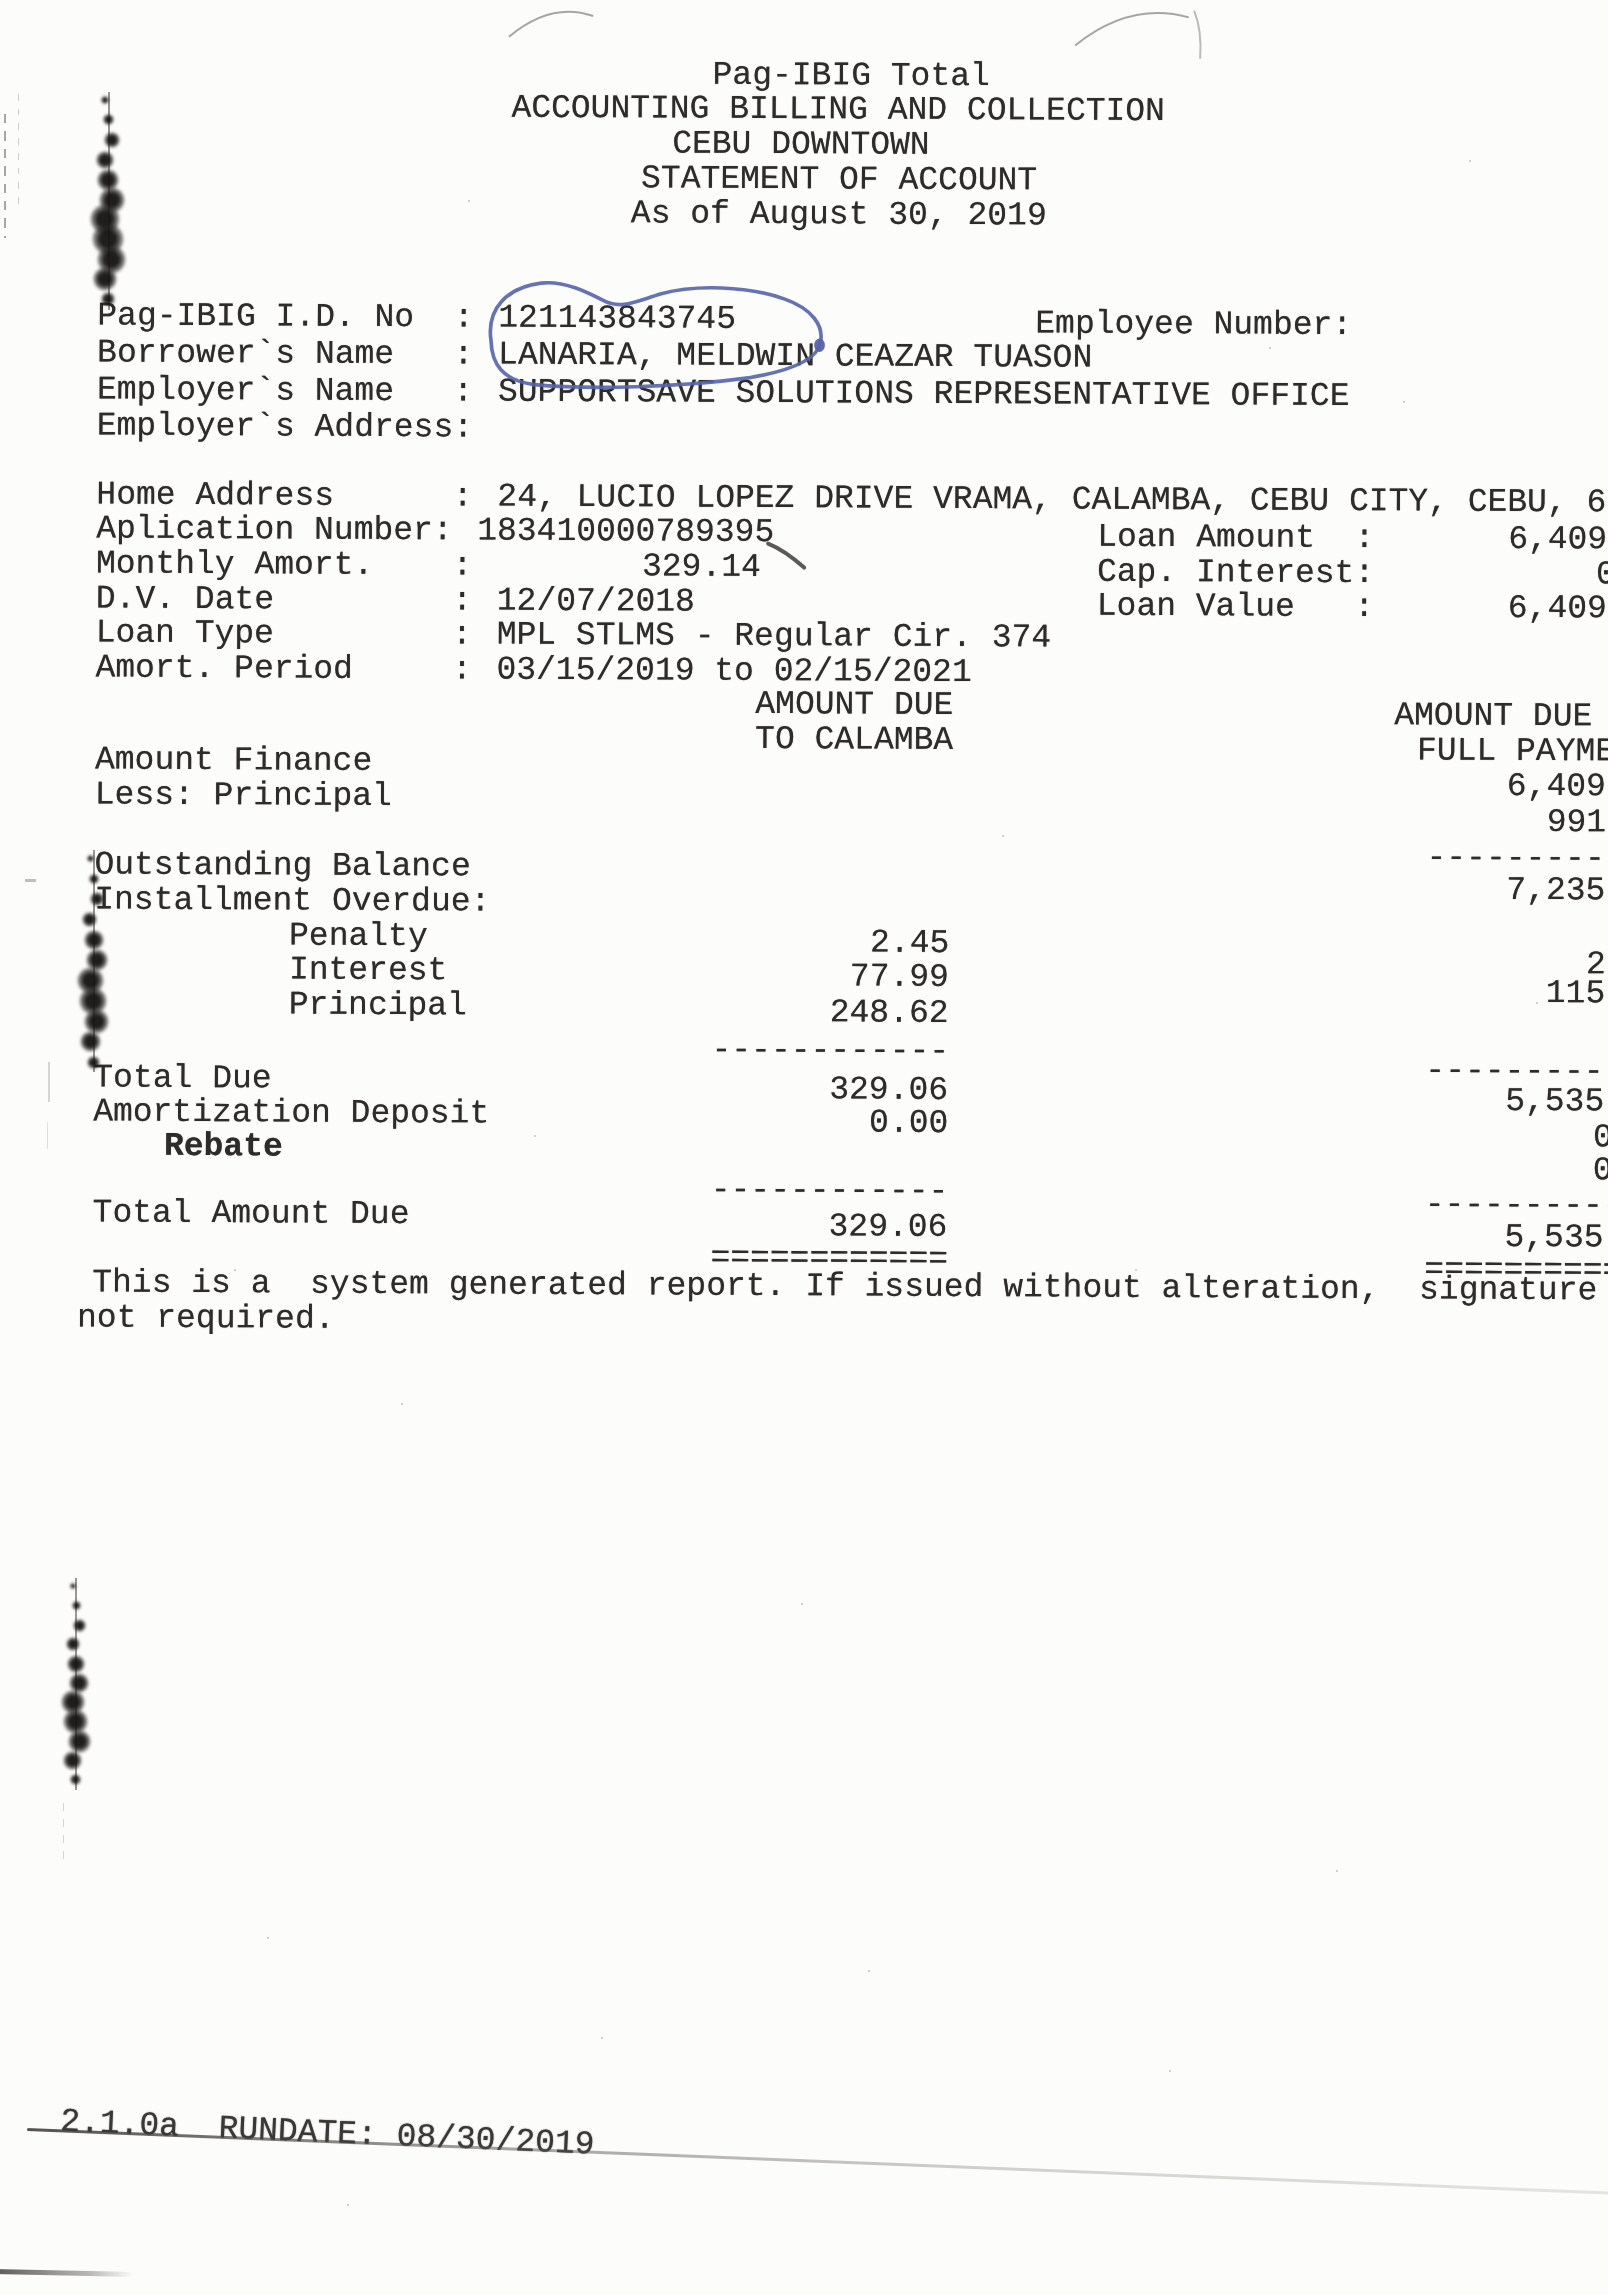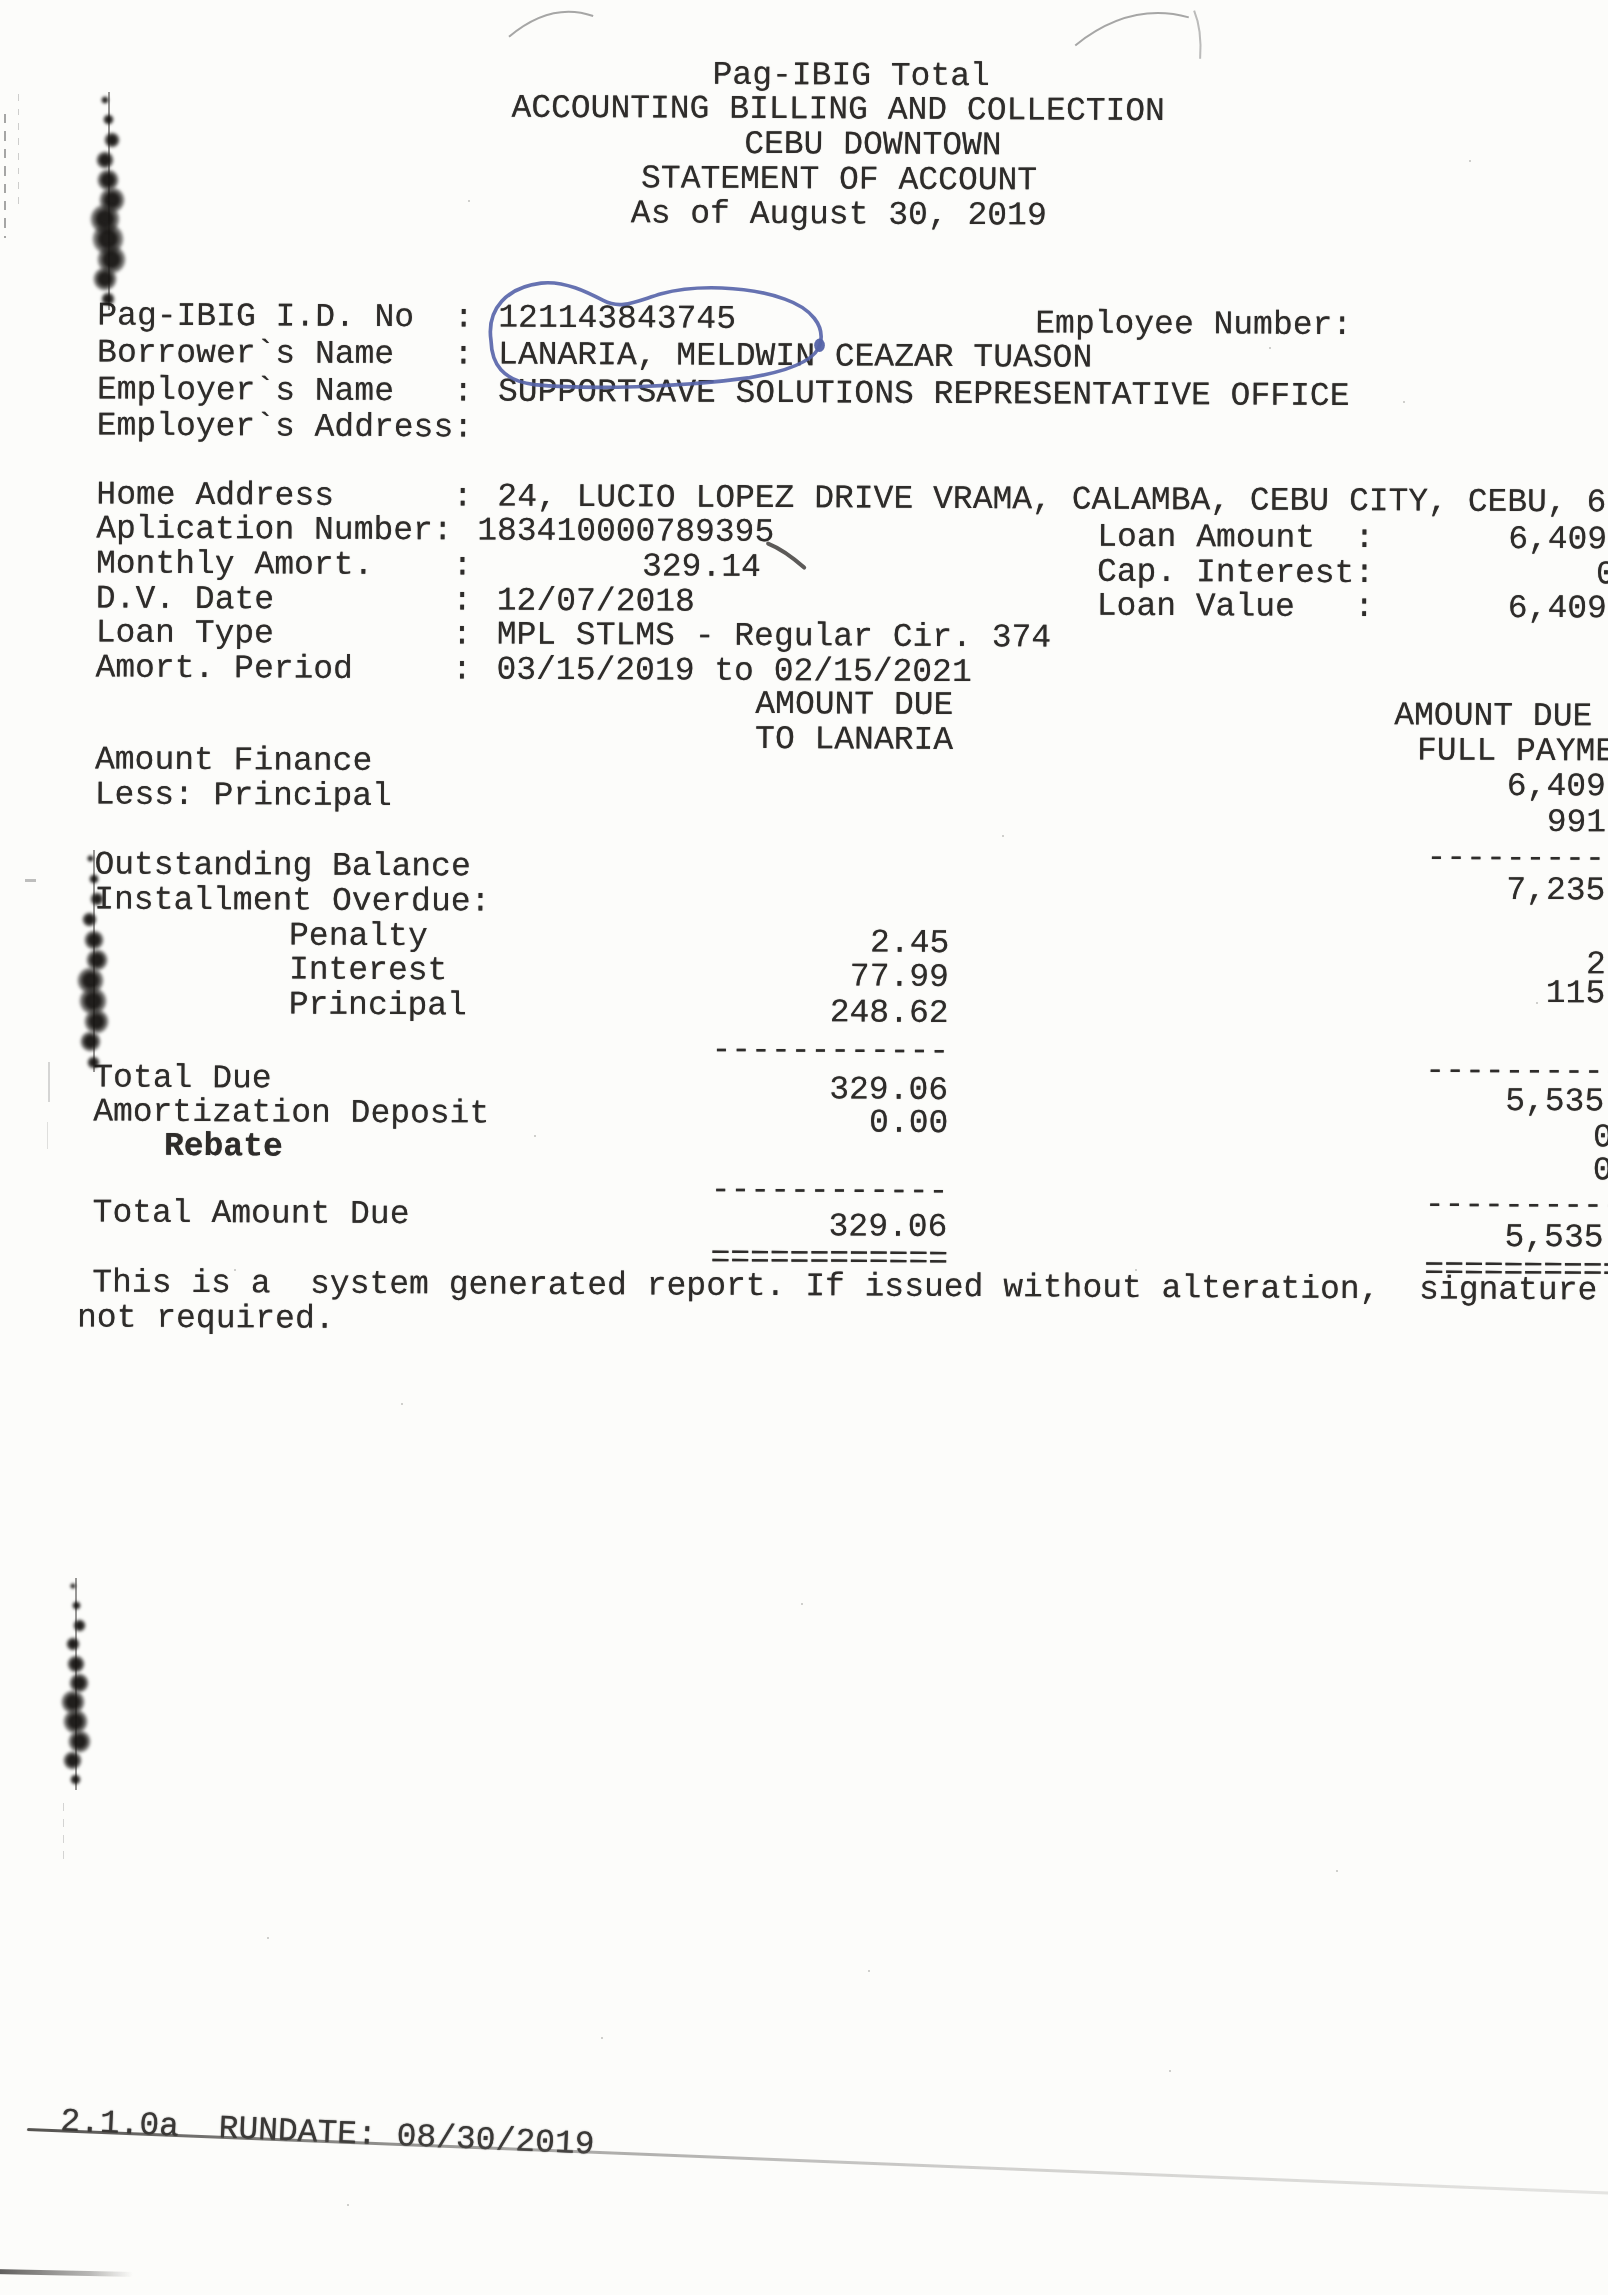--- a/index.html
+++ b/index.html
@@ -56,21 +56,21 @@
   .speck{position:absolute;width:2px;height:2px;border-radius:50%;background:#8f8f8d;opacity:.55;}
 </style>
 </head>
 <body>
 
 <div id="page">
 
   <div id="text-layer">
       <div class="line" style="left: 713px; top: 55px;">Pag-IBIG Total</div>
       <div class="line" style="left: 512px; top: 89px;">ACCOUNTING BILLING AND COLLECTION</div>
-      <div class="line" style="left: 745px; top: 124px;">CEBU DOWNTOWN</div>
+      <div class="line" style="left: 673px; top: 124px;">CEBU DOWNTOWN</div>
       <div class="line" style="left: 642px; top: 159px;">STATEMENT OF ACCOUNT</div>
       <div class="line" style="left: 632px; top: 194px;">As of August 30, 2019</div>
       <div class="line" style="left: 99px; top: 299px;">Pag-IBIG I.D. No  :</div>
       <div class="line" style="left: 500px; top: 299px;">121143843745</div>
       <div class="line" style="left: 1037px; top: 302px;">Employee Number:</div>
       <div class="line" style="left: 99px; top: 336px;">Borrower`s Name   :</div>
       <div class="line" style="left: 500px; top: 336px;">LANARIA, MELDWIN CEAZAR TUASON</div>
       <div class="line" style="left: 99px; top: 373px;">Employer`s Name   :</div>
       <div class="line" style="left: 500px; top: 373px;">SUPPORTSAVE SOLUTIONS REPRESENTATIVE OFFICE</div>
       <div class="line" style="left: 99px; top: 409px;">Employer`s Address:</div>
@@ -86,21 +86,21 @@
       <div class="line" style="left: 1599px; top: 550px;">0</div>
       <div class="line" style="left: 99px; top: 582px;">D.V. Date         :</div>
       <div class="line" style="left: 500px; top: 582px;">12/07/2018</div>
       <div class="line" style="left: 1100px; top: 584px;">Loan Value   :</div>
       <div class="line" style="left: 1511px; top: 584px;">6,409</div>
       <div class="line" style="left: 99px; top: 616px;">Loan Type         :</div>
       <div class="line" style="left: 500px; top: 616px;">MPL STLMS - Regular Cir. 374</div>
       <div class="line" style="left: 99px; top: 651px;">Amort. Period     :</div>
       <div class="line" style="left: 500px; top: 651px;">03/15/2019 to 02/15/2021</div>
       <div class="line" style="left: 759px; top: 684px;">AMOUNT DUE</div>
-      <div class="line" style="left: 759px; top: 719px;">TO LANARIA</div>
+      <div class="line" style="left: 759px; top: 719px;">TO CALAMBA</div>
       <div class="line" style="left: 1398px; top: 692px;">AMOUNT DUE</div>
       <div class="line" style="left: 1421px; top: 727px;">FULL PAYME</div>
       <div class="line" style="left: 99px; top: 743px;">Amount Finance</div>
       <div class="line" style="left: 1511px; top: 762px;">6,409</div>
       <div class="line" style="left: 99px; top: 778px;">Less: Principal</div>
       <div class="line" style="left: 1551px; top: 798px;">991</div>
       <div class="line" style="left: 1431px; top: 834px;">----------</div>
       <div class="line" style="left: 99px; top: 848px;">Outstanding Balance</div>
       <div class="line" style="left: 1511px; top: 866px;">7,235</div>
       <div class="line" style="left: 99px; top: 883px;">Installment Overdue:</div>

